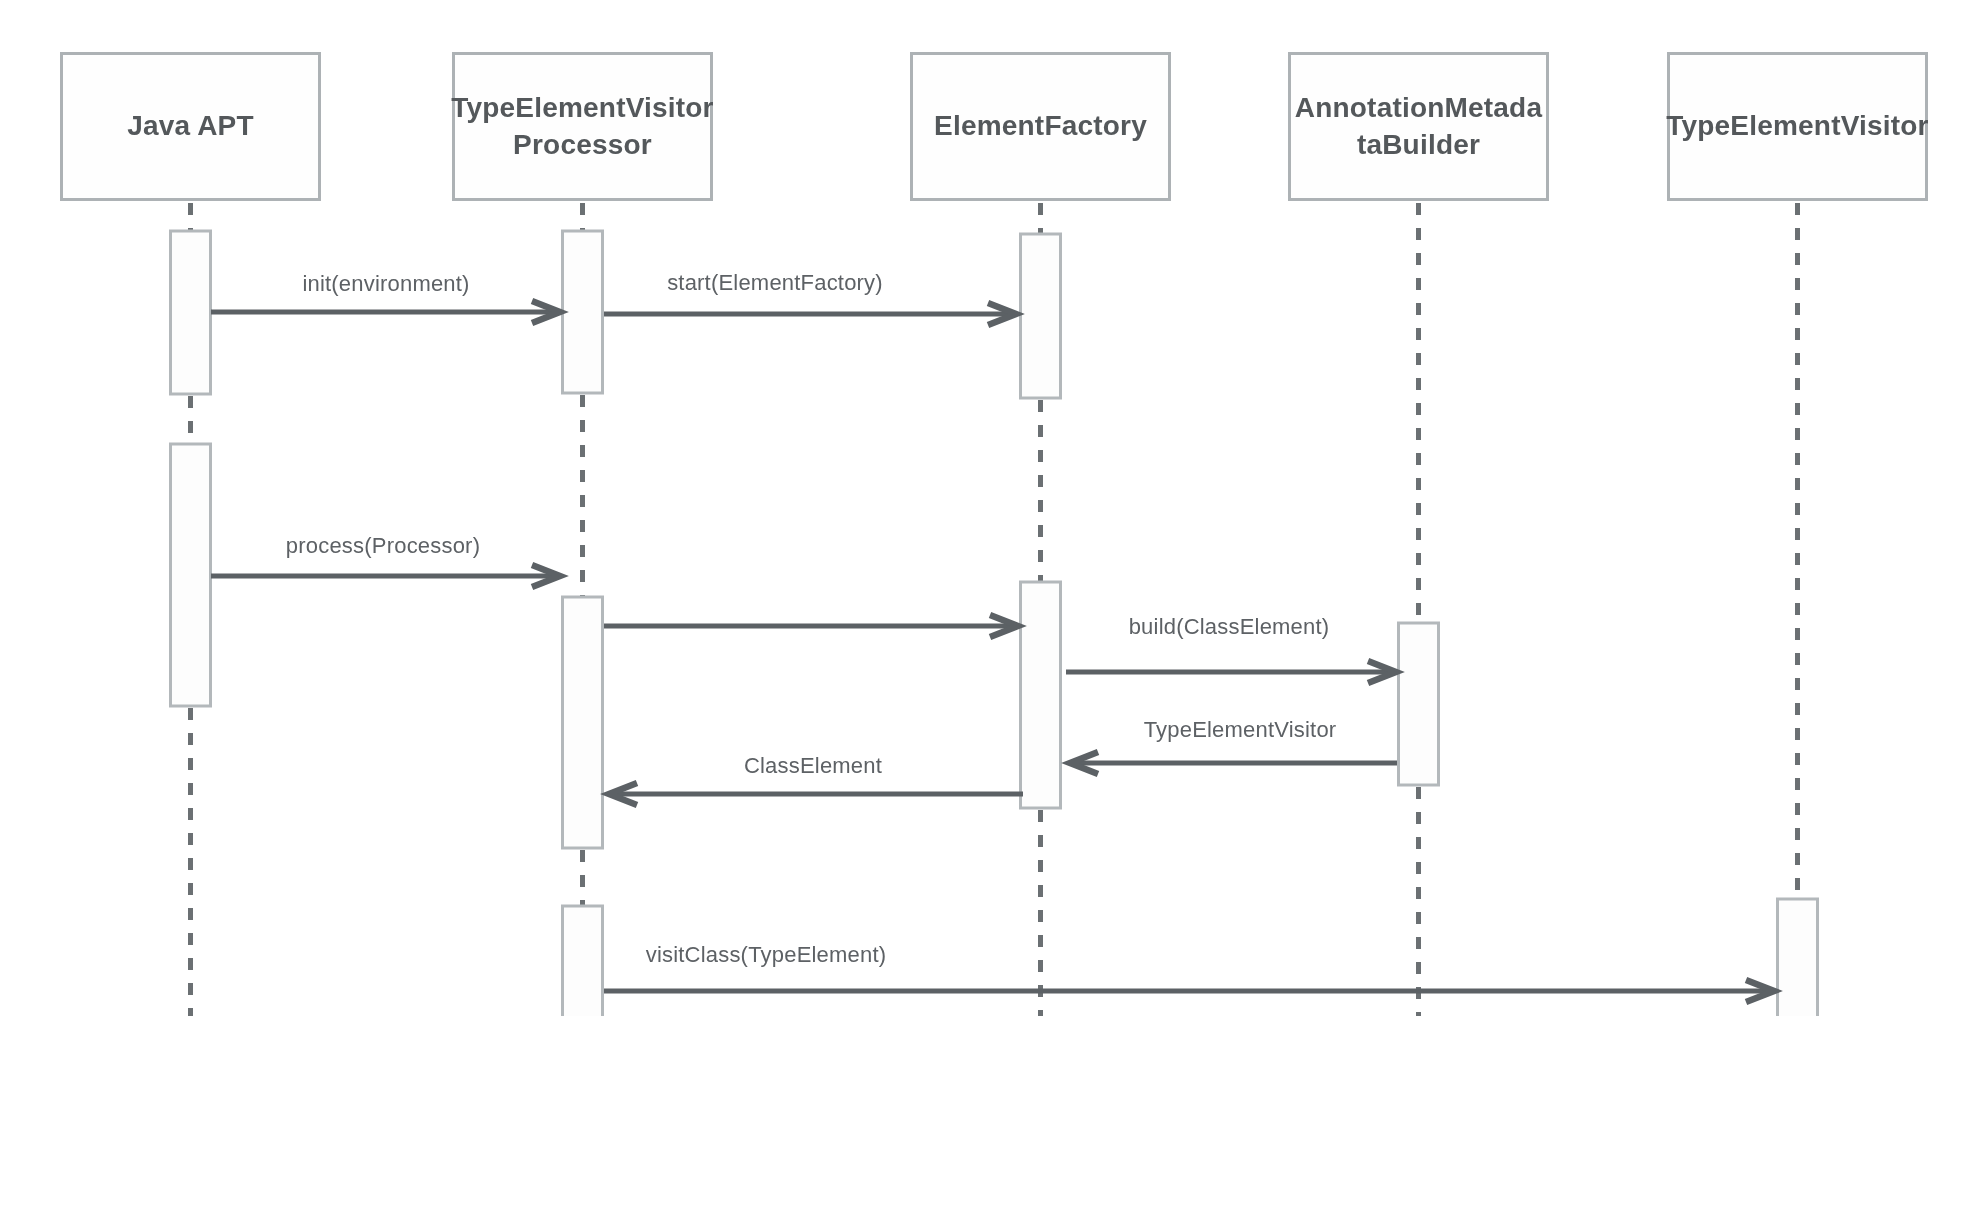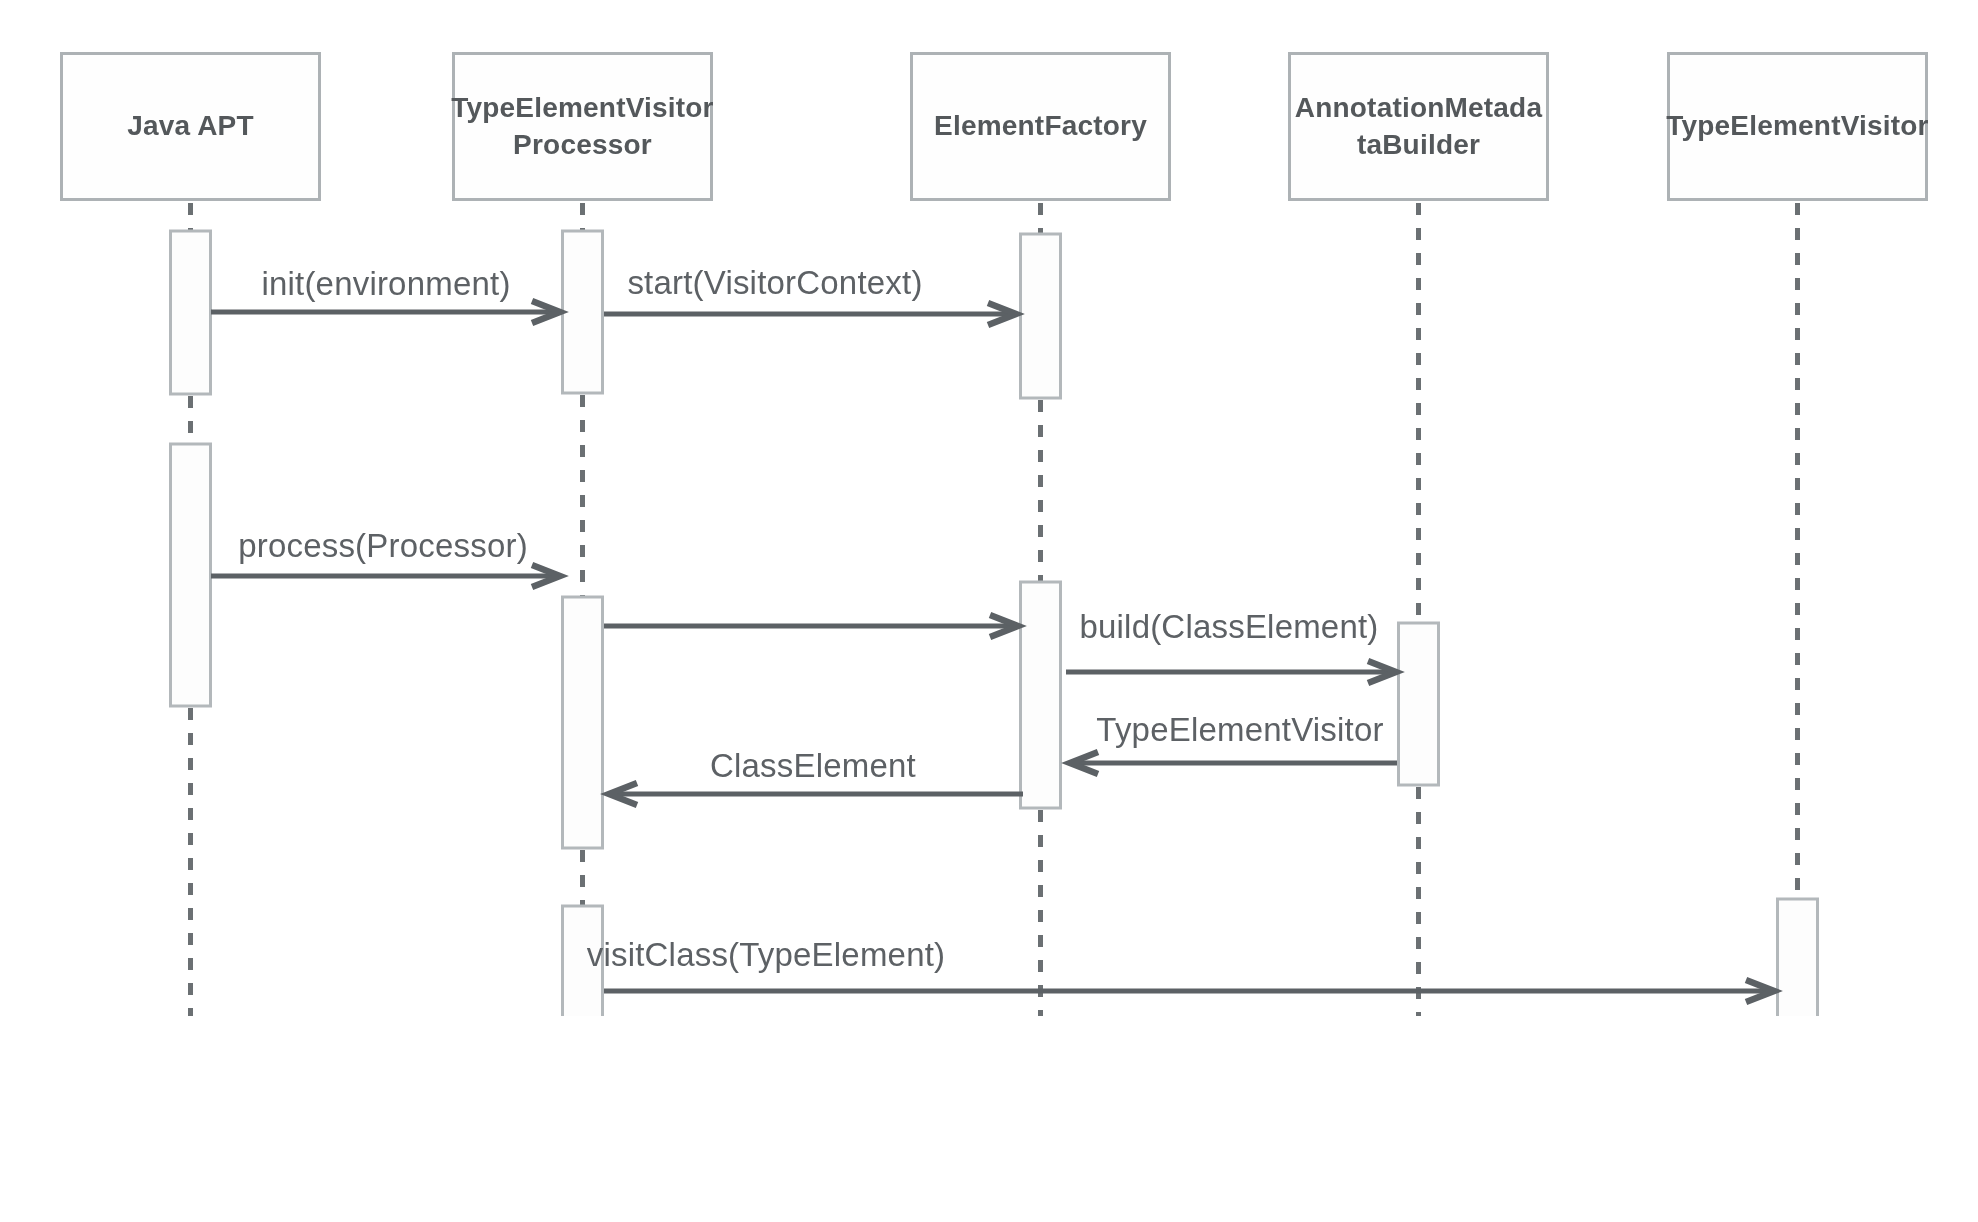--- a/index.html
+++ b/index.html
@@ -32,21 +32,21 @@
     font-size: 28px;
     font-weight: bold;
     color: #54585b;
     line-height: 1.32;
     white-space: pre-line;
     letter-spacing: 0.2px;
   }
   .msg-label {
     position: absolute;
     transform: translate(-50%, -50%);
-    font-size: 33px;
+    font-size: 22px;
     color: #5d6165;
     white-space: nowrap;
     letter-spacing: 0.2px;
   }
   .lifeline { stroke: #6b7073; stroke-width: 5; stroke-dasharray: 12 13; }
   .actbar   { fill: #fdfdfd; stroke: #b3b8bb; stroke-width: 3; }
   .msgline  { stroke: #5c6165; stroke-width: 5; }
   .msghead  { stroke: #5c6165; stroke-width: 6.5; fill: none; }
 </style>
 </head>
@@ -137,20 +137,20 @@
 
   <div class="participant" style="left:60px">Java APT</div>
   <div class="participant" style="left:452px">TypeElementVisitor
 Processor</div>
   <div class="participant" style="left:910px">ElementFactory</div>
   <div class="participant" style="left:1288px">AnnotationMetada
 taBuilder</div>
   <div class="participant" style="left:1667px">TypeElementVisitor</div>
 
   <div class="msg-label" style="left:386px; top:284px">init(environment)</div>
-  <div class="msg-label" style="left:775px; top:283px">start(VisitorContext)</div>
+  <div class="msg-label" style="left:775px; top:283px">start(ElementFactory)</div>
   <div class="msg-label" style="left:383px; top:546px">process(Processor)</div>
   <div class="msg-label" style="left:1229px; top:627px">build(ClassElement)</div>
   <div class="msg-label" style="left:1240px; top:730px">TypeElementVisitor</div>
   <div class="msg-label" style="left:813px; top:766px">ClassElement</div>
   <div class="msg-label" style="left:766px; top:955px">visitClass(TypeElement)</div>
 
 </div>
 
 </body></html>

